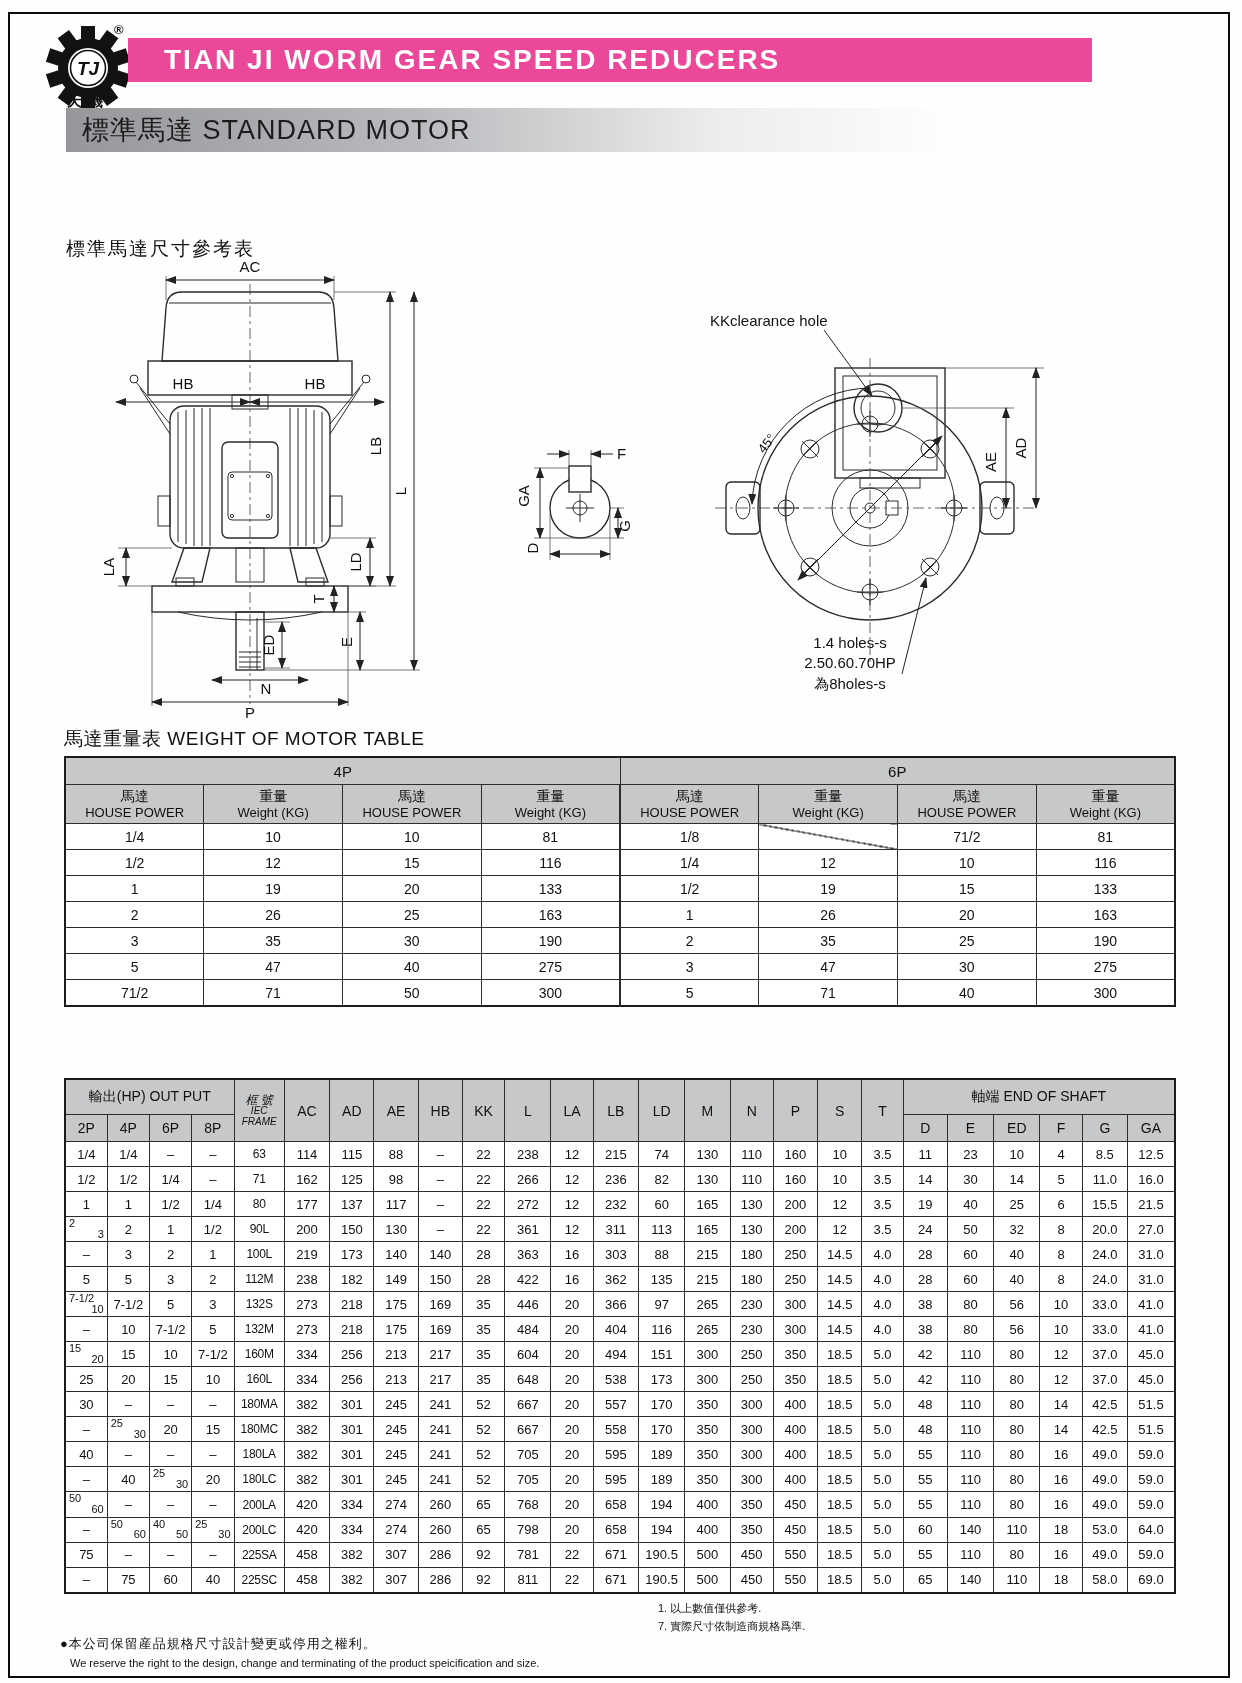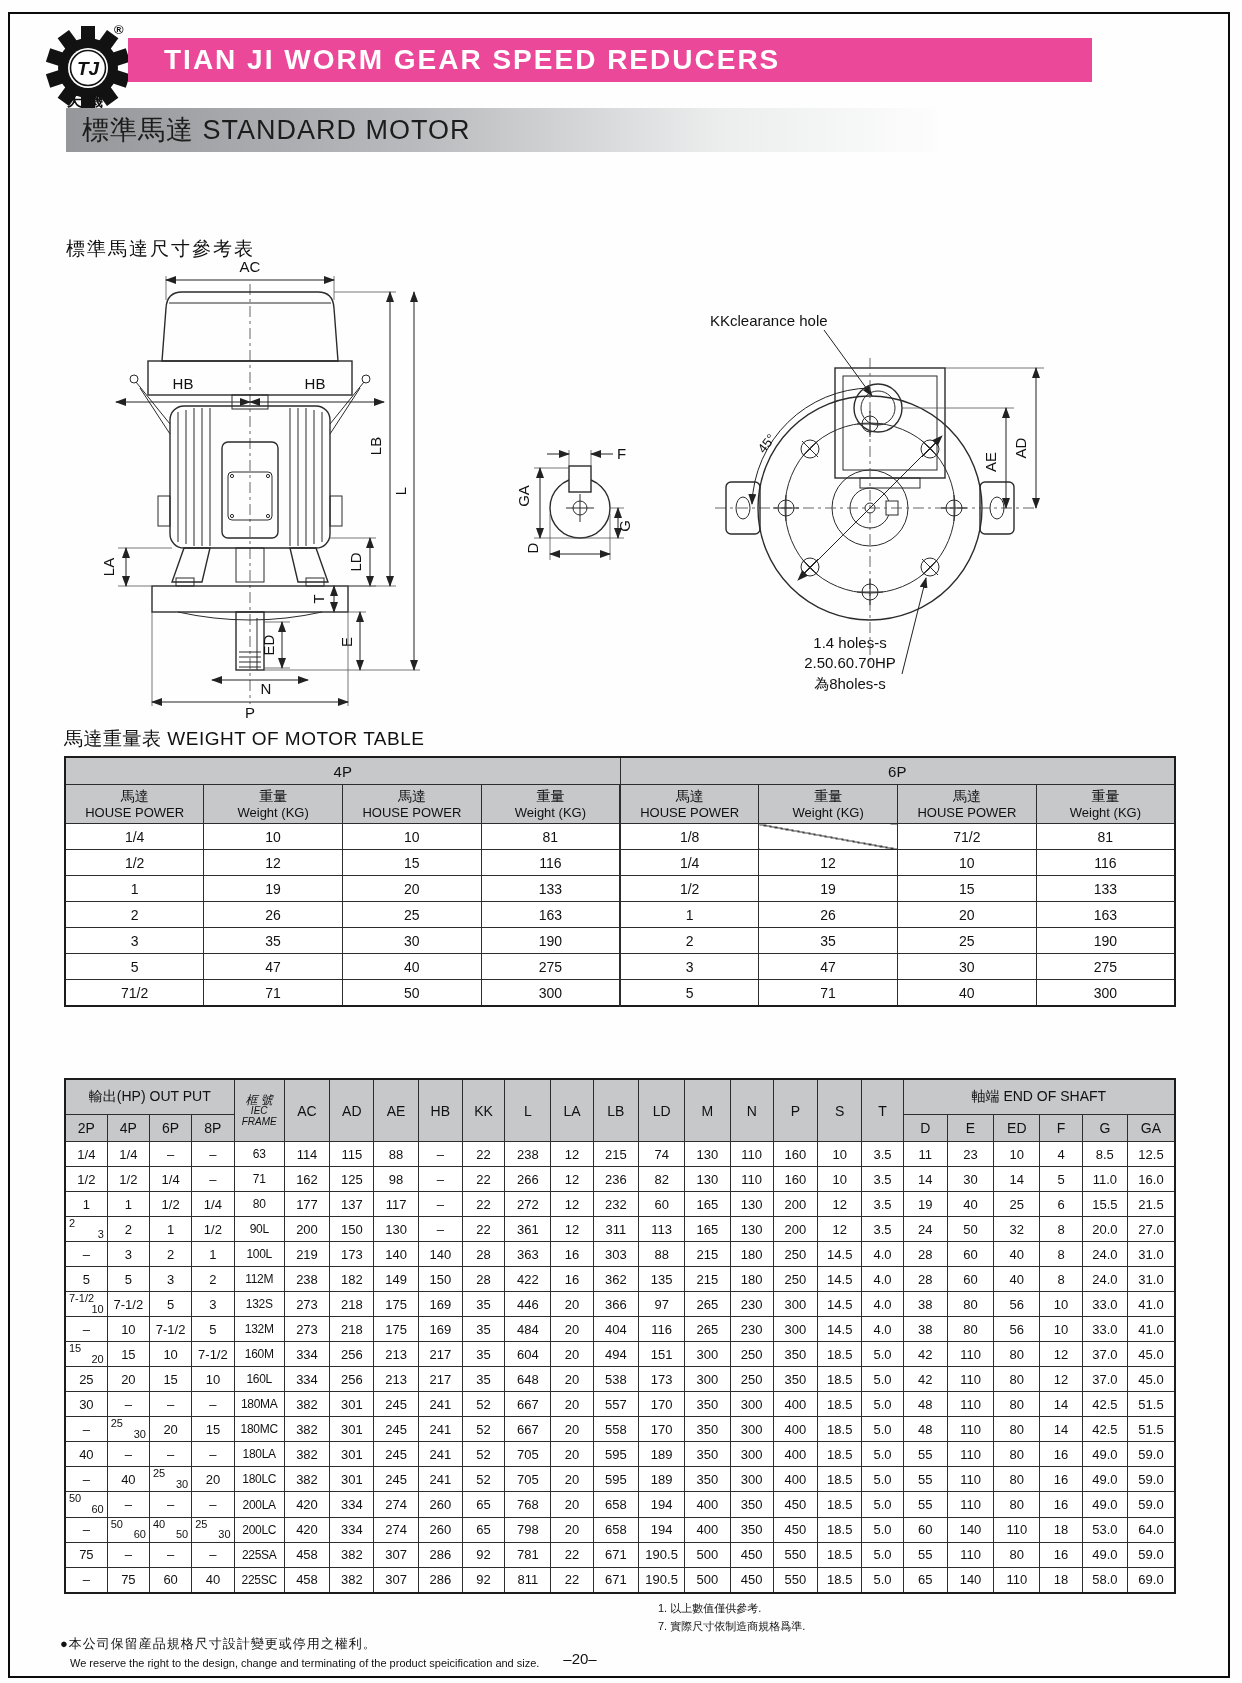--- a/index.html
+++ b/index.html
@@ -1053,14 +1053,13 @@
   <div class="notes-right">
     <div>
       <span>1. 以上數值僅供參考.</span><br>
       <span>7. 實際尺寸依制造商規格爲準.</span>
     </div>
   </div>
   <div class="note-left">
     <div class="cn"><span>●</span><span>本公司保留産品規格尺寸設計變更或停用之權利。</span></div>
     <div class="en">We reserve the right to the design, change and terminating of the product speicification and size.</div>
   </div>
-  <div class="page-num">–20–</div>
 </div>
 
 </body></html>

